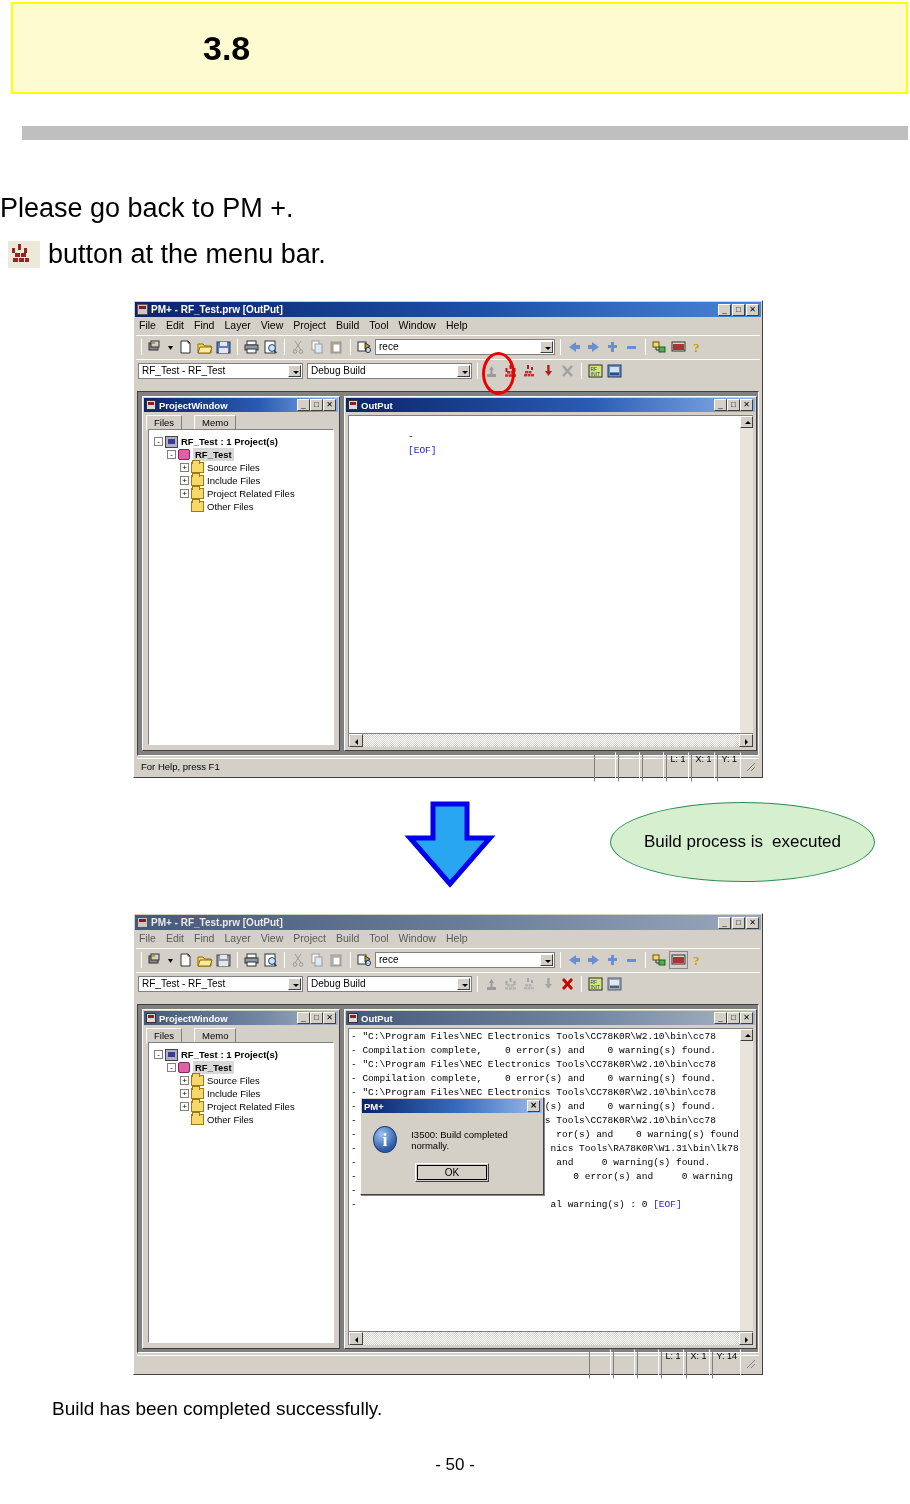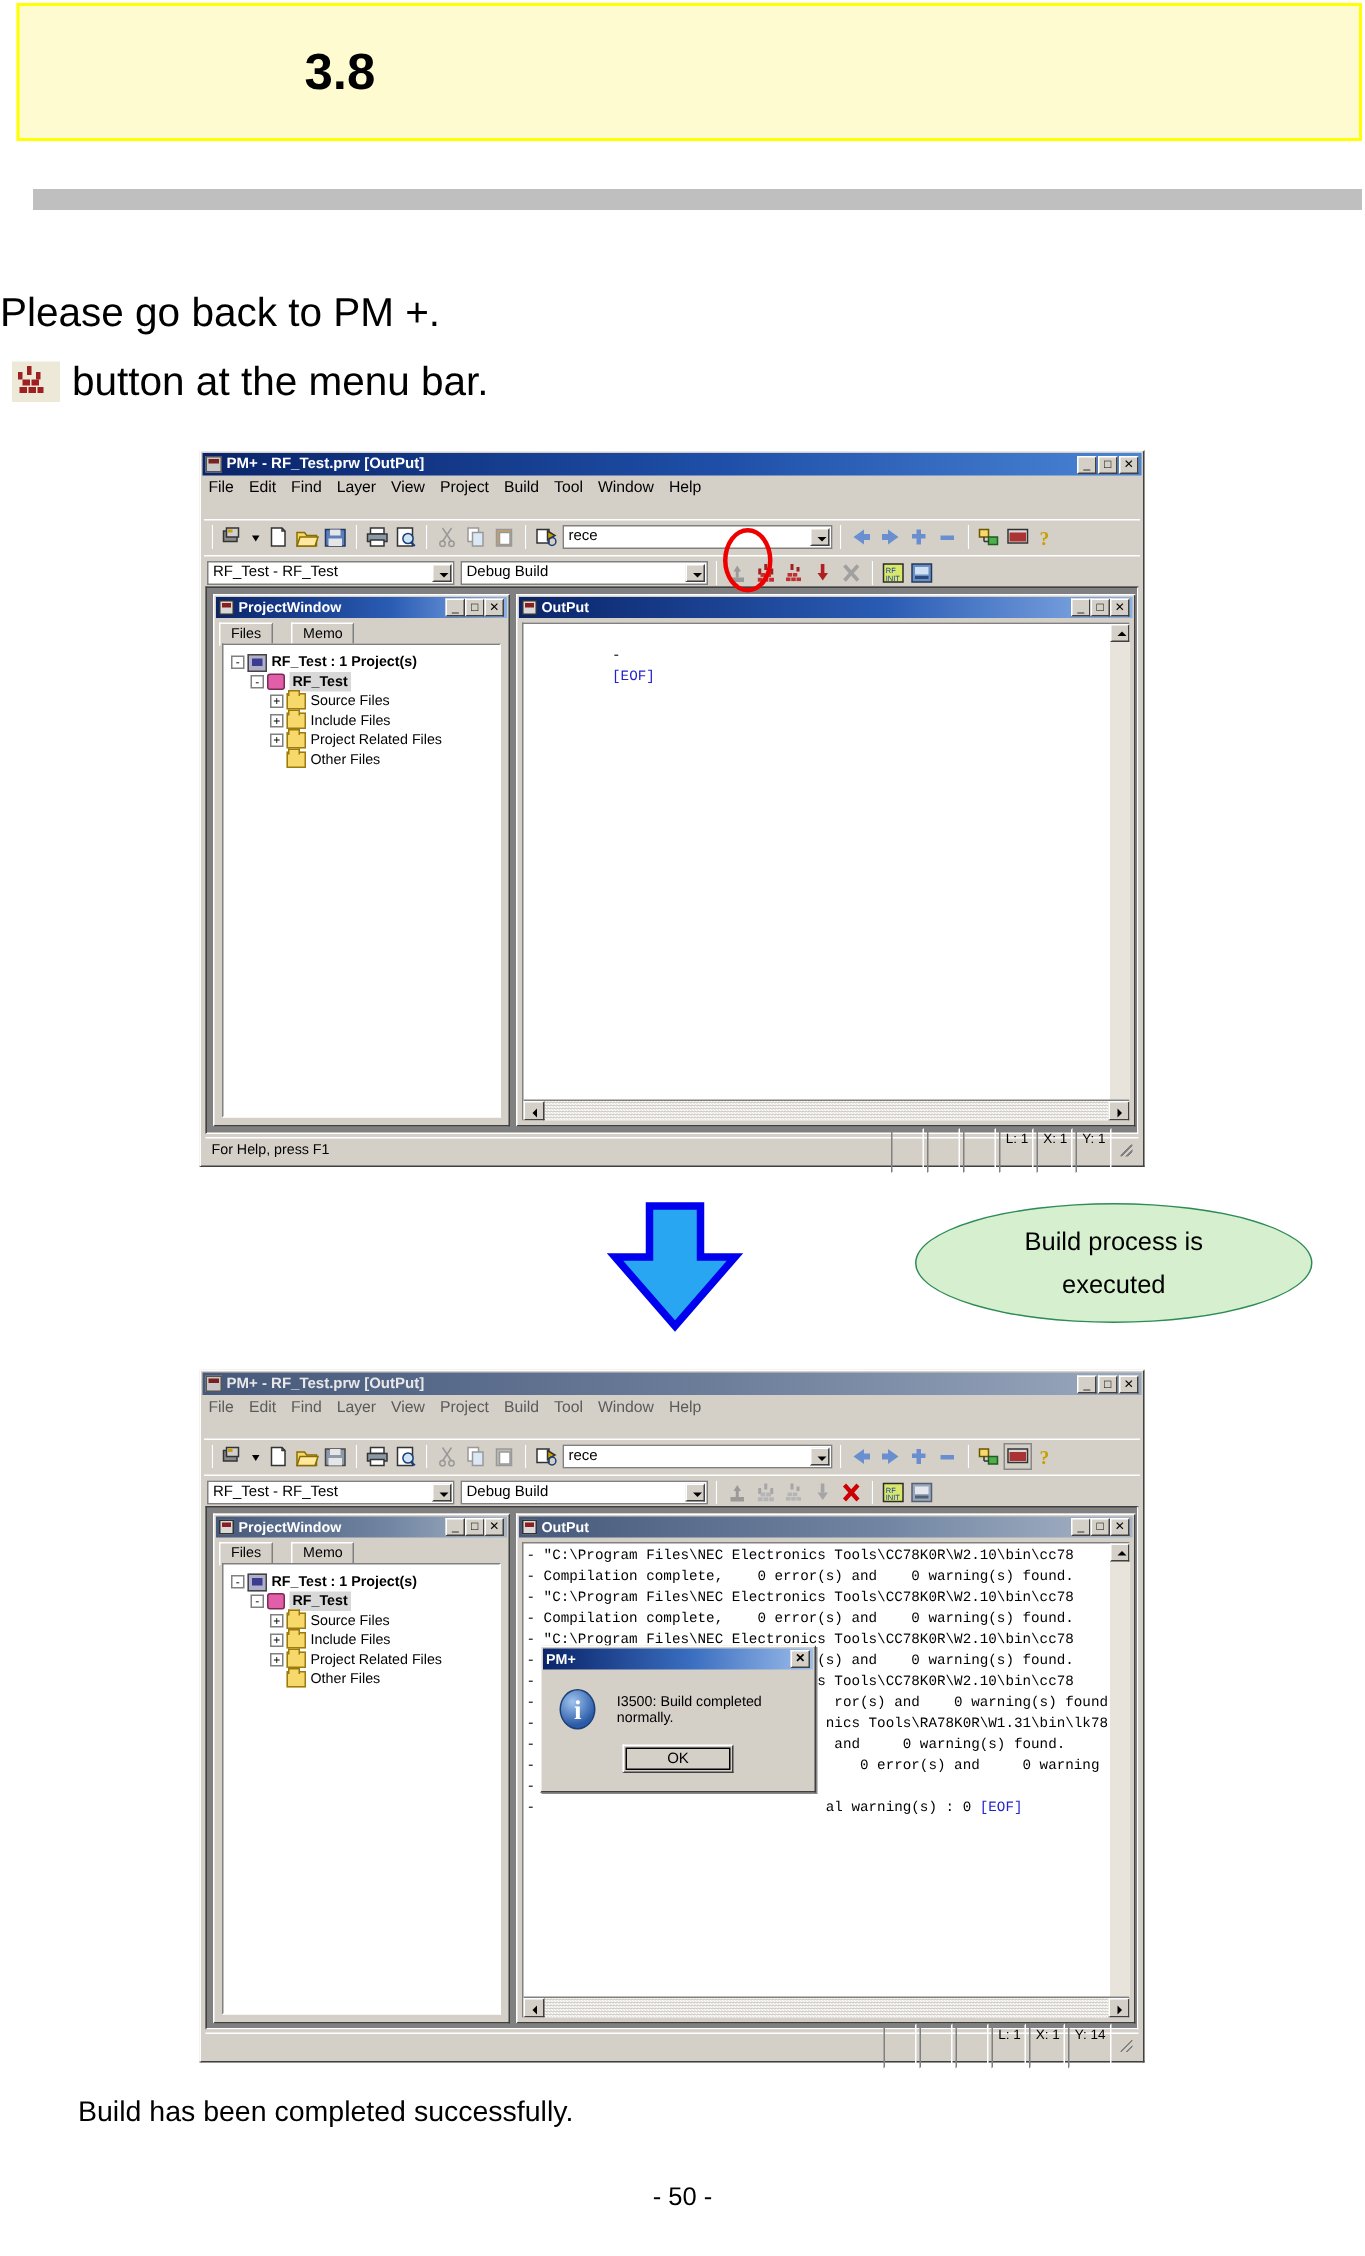--- a/index.html
+++ b/index.html
@@ -84,21 +84,21 @@
     font-family:"Liberation Sans", sans-serif;
   }
 
   .menubar {
     display:flex; padding:1px 5px; gap:10px; font-size:10.5px; color:#000;
   }
   .w2 .menubar { color:#5a5a5a; }
   .menubar span { line-height:13px; }
 
   .toolbar {
-    display:flex; align-items:center; height:22px; margin:13px 2px 0 2px;
+    display:flex; align-items:center; height:22px; margin:2px 2px 0 2px;
     border-top:1px solid #fff; padding:0 2px; gap:2px;
   }
   .tsep { width:1px; height:16px; background:#808080;
           border-right:1px solid #fff; margin:0 3px; }
   .ticon { width:17px; height:16px; position:relative; }
   .combo {
     height:16px; background:#fff; border:1px solid #808080;
     display:flex; align-items:center; font-size:10px; padding-left:3px;
     position:relative; color:#000;
   }
@@ -236,21 +236,21 @@
   .redring {
     position:absolute; border:3px solid #ee0000; border-radius:50%;
     pointer-events:none;
   }
 
   
   .arrow-svg { position:absolute; left:395px; top:800px; }
   .callout {
     position:absolute; left:610px; top:802px; width:265px; height:80px;
     background:#d6f0cf; border:1px solid #2e8b57; border-radius:50%;
-    display:flex; flex-direction:column; align-items:center; justify-content:center;
+    display:flex; flex-direction:row; align-items:center; justify-content:center;
     font-size:17px; color:#000; gap:9px;
   }
 
   
   .dlg {
     position:absolute; background:#d4d0c8;
     border-top:1px solid #fff; border-left:1px solid #fff;
     border-right:1px solid #404040; border-bottom:1px solid #404040;
     box-shadow:1px 1px 0 #888;
   }

